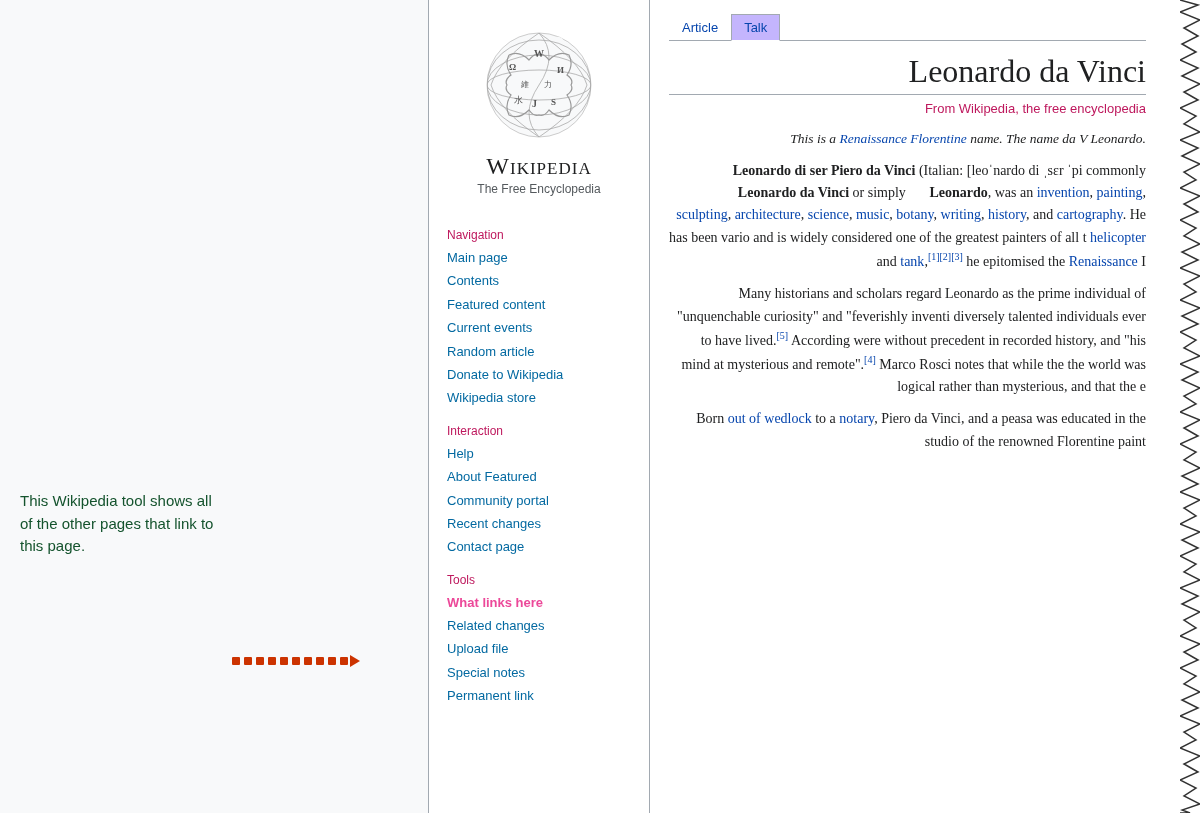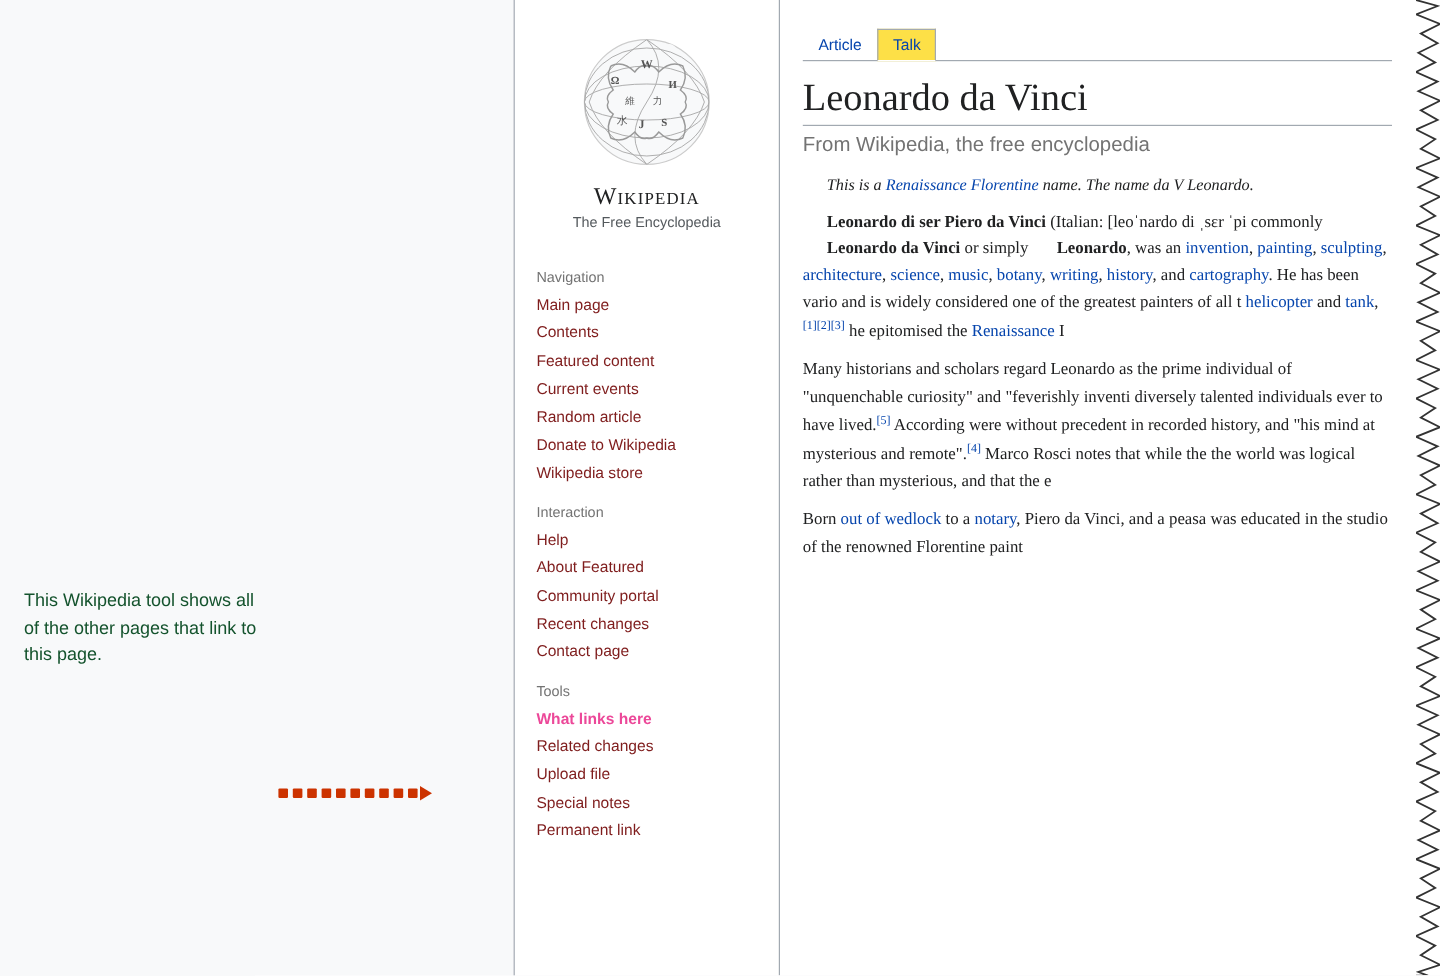--- a/index.html
+++ b/index.html
@@ -106,67 +106,68 @@
       position: relative;
     }
 
     .wiki-globe svg {
       width: 120px;
       height: 120px;
     }
 
     .wiki-site-name {
       font-family: 'Linux Libertine', 'Georgia', serif;
-      font-size: 20px;
+      font-size: 24px;
       letter-spacing: 1px;
       color: #202122;
       text-align: center;
     }
     .wiki-tagline {
       font-family: Arial, sans-serif;
       font-size: 12px;
       color: #54595d;
       text-align: center;
       margin-top: 2px;
     }
 
     .sidebar-nav {
       padding: 12px 10px 0 18px;
     }
 
     .sidebar-section-header {
       font-family: Arial, sans-serif;
       font-size: 12px;
-      color: #737373;
+      color: #be185d;
       margin: 10px 0 4px;
     }
 
     .sidebar-link {
       display: block;
       font-family: Arial, sans-serif;
       font-size: 13px;
-      color: #7f1d1d;
+      color: #0369a1;
       text-decoration: none;
       line-height: 1.8;
       cursor: pointer;
     }
     .sidebar-link.highlighted {
       color: #0645ad;
       font-weight: normal;
     }
 
     
     .wiki-content {
       position: absolute;
       left: 220px;
       top: 0;
-      right: 20px;
+      right: 34px;
       height: 100%;
-      padding: 24px 20px 10px 20px;
+      padding: 14px 20px 10px 20px;
       overflow: hidden;
+      text-align: right;
     }
 
     
     .wiki-tabs {
       display: flex;
       border-bottom: 1px solid #a2a9b1;
       margin-bottom: 12px;
       font-family: Arial, sans-serif;
       font-size: 13px;
     }
@@ -174,40 +175,40 @@
       padding: 5px 12px;
       color: #0645ad;
       cursor: pointer;
       border: 1px solid transparent;
       margin-bottom: -1px;
     }
     .wiki-tab.active {
       color: #0645ad;
       border: 1px solid #a2a9b1;
       border-bottom: 1px solid white;
-      background: #fde047;
+      background: #c4b5fd;
     }
     .wiki-tab:not(.active) {
       border-bottom: none;
     }
 
     .article-title {
       font-family: 'Linux Libertine', 'Georgia', serif;
       font-size: 32px;
       font-weight: normal;
       color: #202122;
       border-bottom: 1px solid #a2a9b1;
       padding-bottom: 4px;
       margin-bottom: 6px;
     }
 
     .article-subtitle {
       font-family: Arial, sans-serif;
-      font-size: 17px;
-      color: #737373;
+      font-size: 13px;
+      color: #be185d;
       margin-bottom: 12px;
     }
 
     .article-body {
       font-family: 'Linux Libertine', 'Georgia', serif;
       font-size: 14px;
       line-height: 1.6;
       color: #202122;
     }
 

